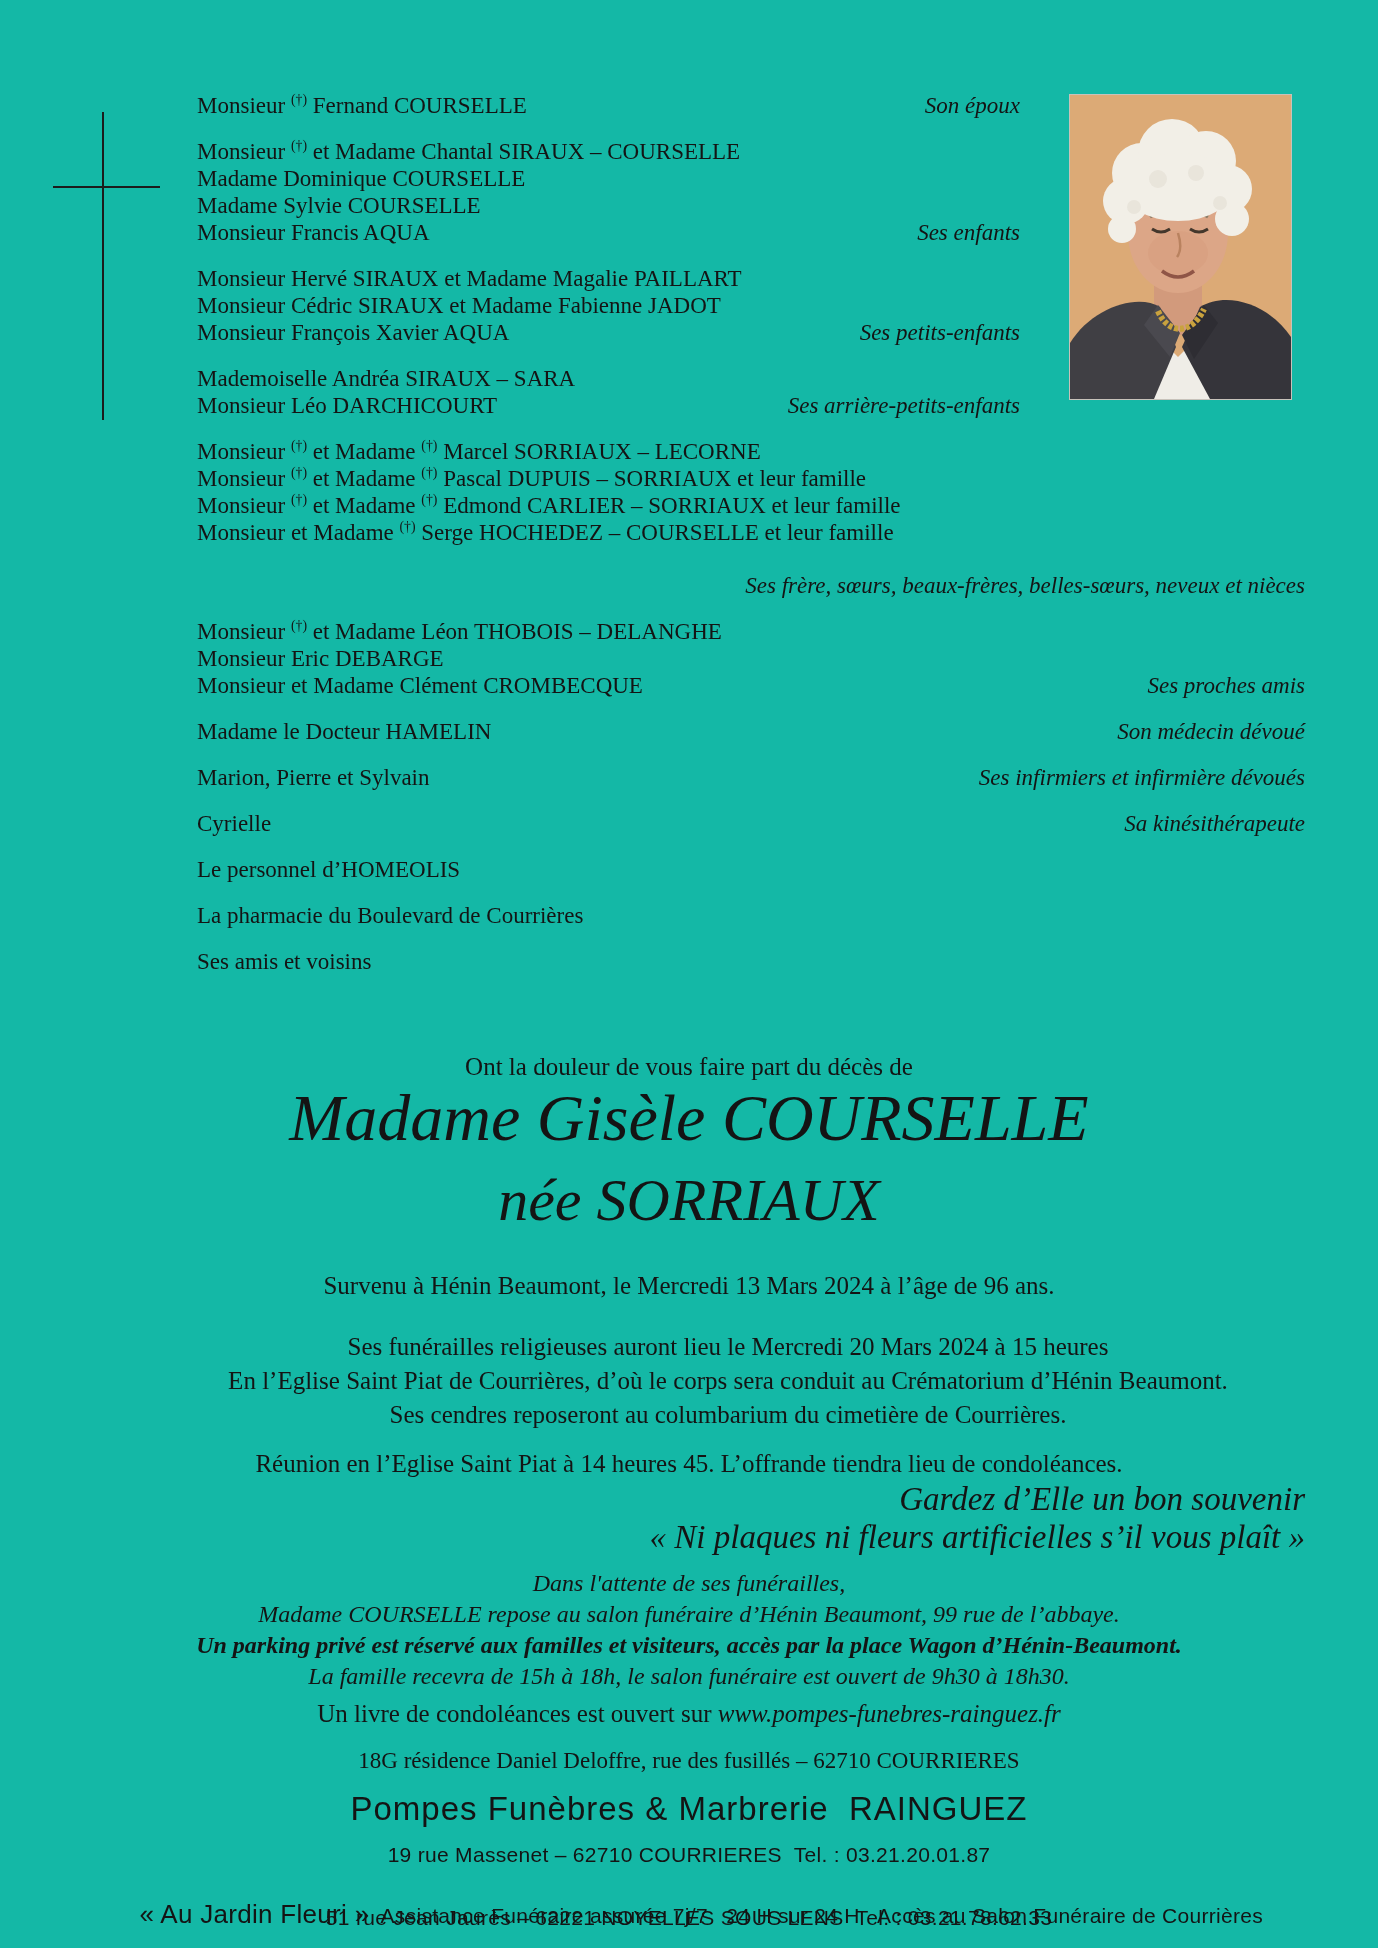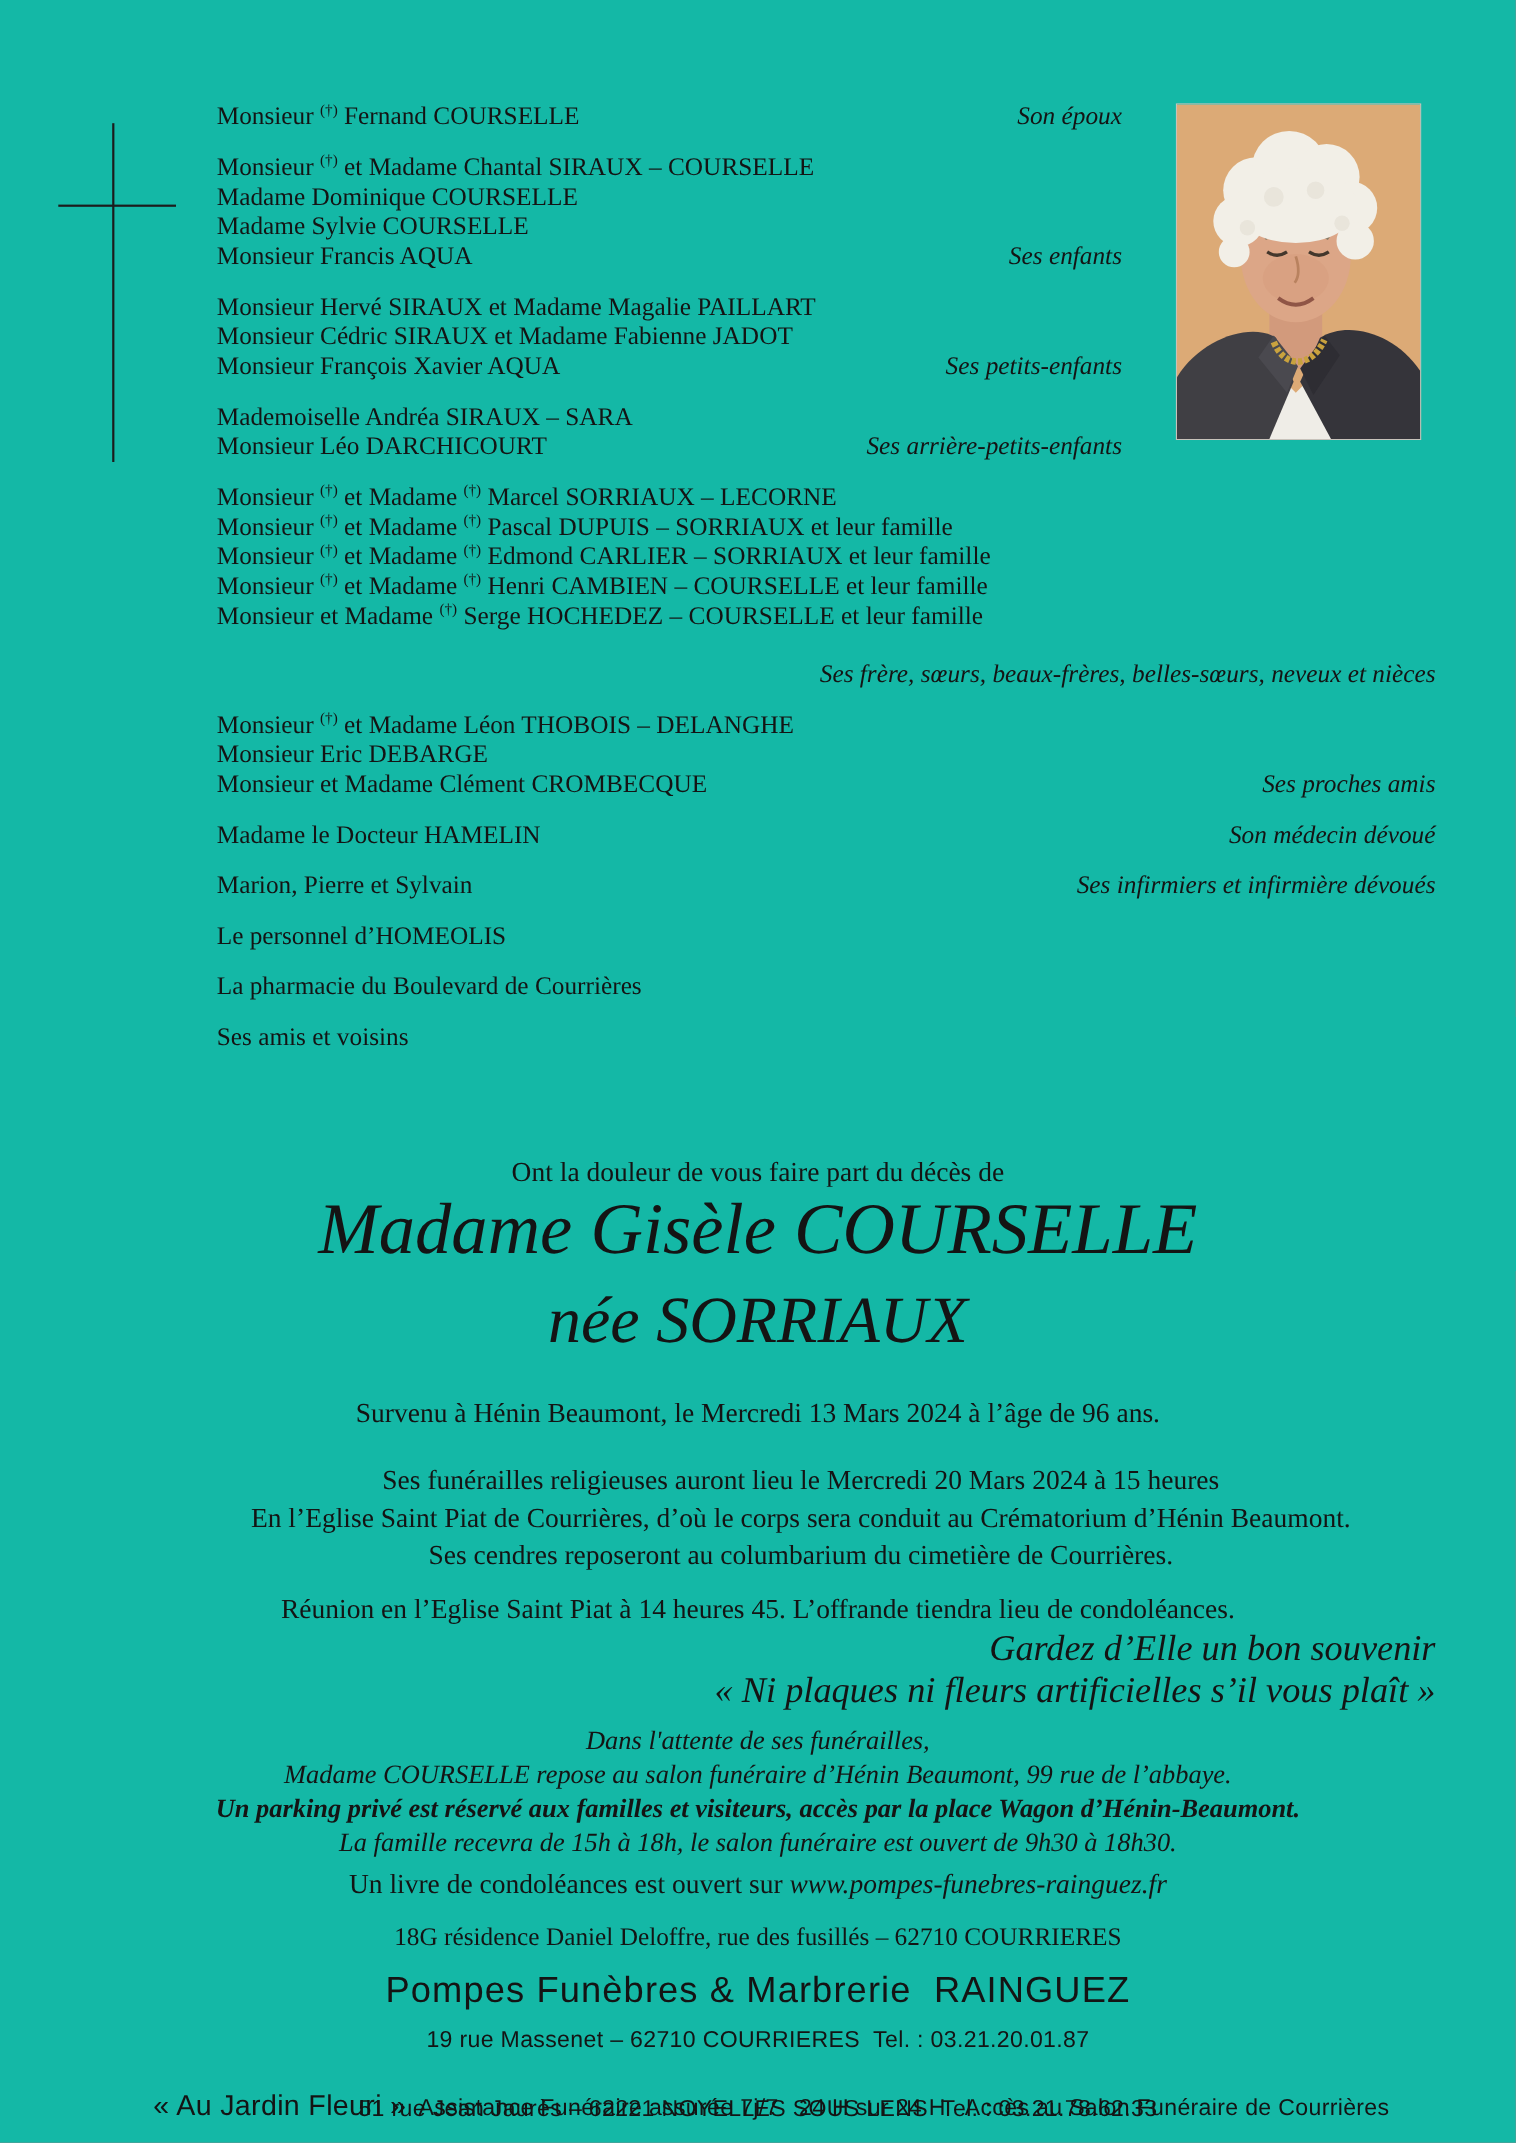--- a/index.html
+++ b/index.html
@@ -159,23 +159,20 @@
         <div class="row">
           <span class="name">Monsieur <sup>(†)</sup> et Madame <sup>(†)</sup> Marcel SORRIAUX – LECORNE</span>
         </div>
         <div class="row">
           <span class="name">Monsieur <sup>(†)</sup> et Madame <sup>(†)</sup> Pascal DUPUIS – SORRIAUX et leur famille</span>
         </div>
         <div class="row">
           <span class="name">Monsieur <sup>(†)</sup> et Madame <sup>(†)</sup> Edmond CARLIER – SORRIAUX et leur famille</span>
         </div>
         <div class="row">
-          <span class="name">Monsieur <sup>(†)</sup> et Madame <sup>(†)</sup> Henri CAMBIEN – COURSELLE et leur famille</span>
-        </div>
-        <div class="row">
           <span class="name">Monsieur et Madame <sup>(†)</sup> Serge HOCHEDEZ – COURSELLE et leur famille</span>
         </div>
         <div class="rel below">Ses frère, sœurs, beaux-frères, belles-sœurs, neveux et nièces</div>
       </div>
       <div class="group full">
         <div class="row">
           <span class="name">Monsieur <sup>(†)</sup> et Madame Léon THOBOIS – DELANGHE</span>
         </div>
         <div class="row">
           <span class="name">Monsieur Eric DEBARGE</span>
@@ -188,20 +185,26 @@
       <div class="group full">
         <div class="row">
           <span class="name">Madame le Docteur HAMELIN</span>
           <span class="rel">Son médecin dévoué</span>
         </div>
       </div>
       <div class="group full">
         <div class="row">
           <span class="name">Marion, Pierre et Sylvain</span>
           <span class="rel">Ses infirmiers et infirmière dévoués</span>
+        </div>
+      </div>
+      <div class="group full">
+        <div class="row">
+          <span class="name">Cyrielle</span>
+          <span class="rel">Sa kinésithérapeute</span>
         </div>
       </div>
       <div class="group full">
         <div class="row">
           <span class="name">Le personnel d’HOMEOLIS</span>
         </div>
       </div>
       <div class="group full">
         <div class="row">
           <span class="name">La pharmacie du Boulevard de Courrières</span>

